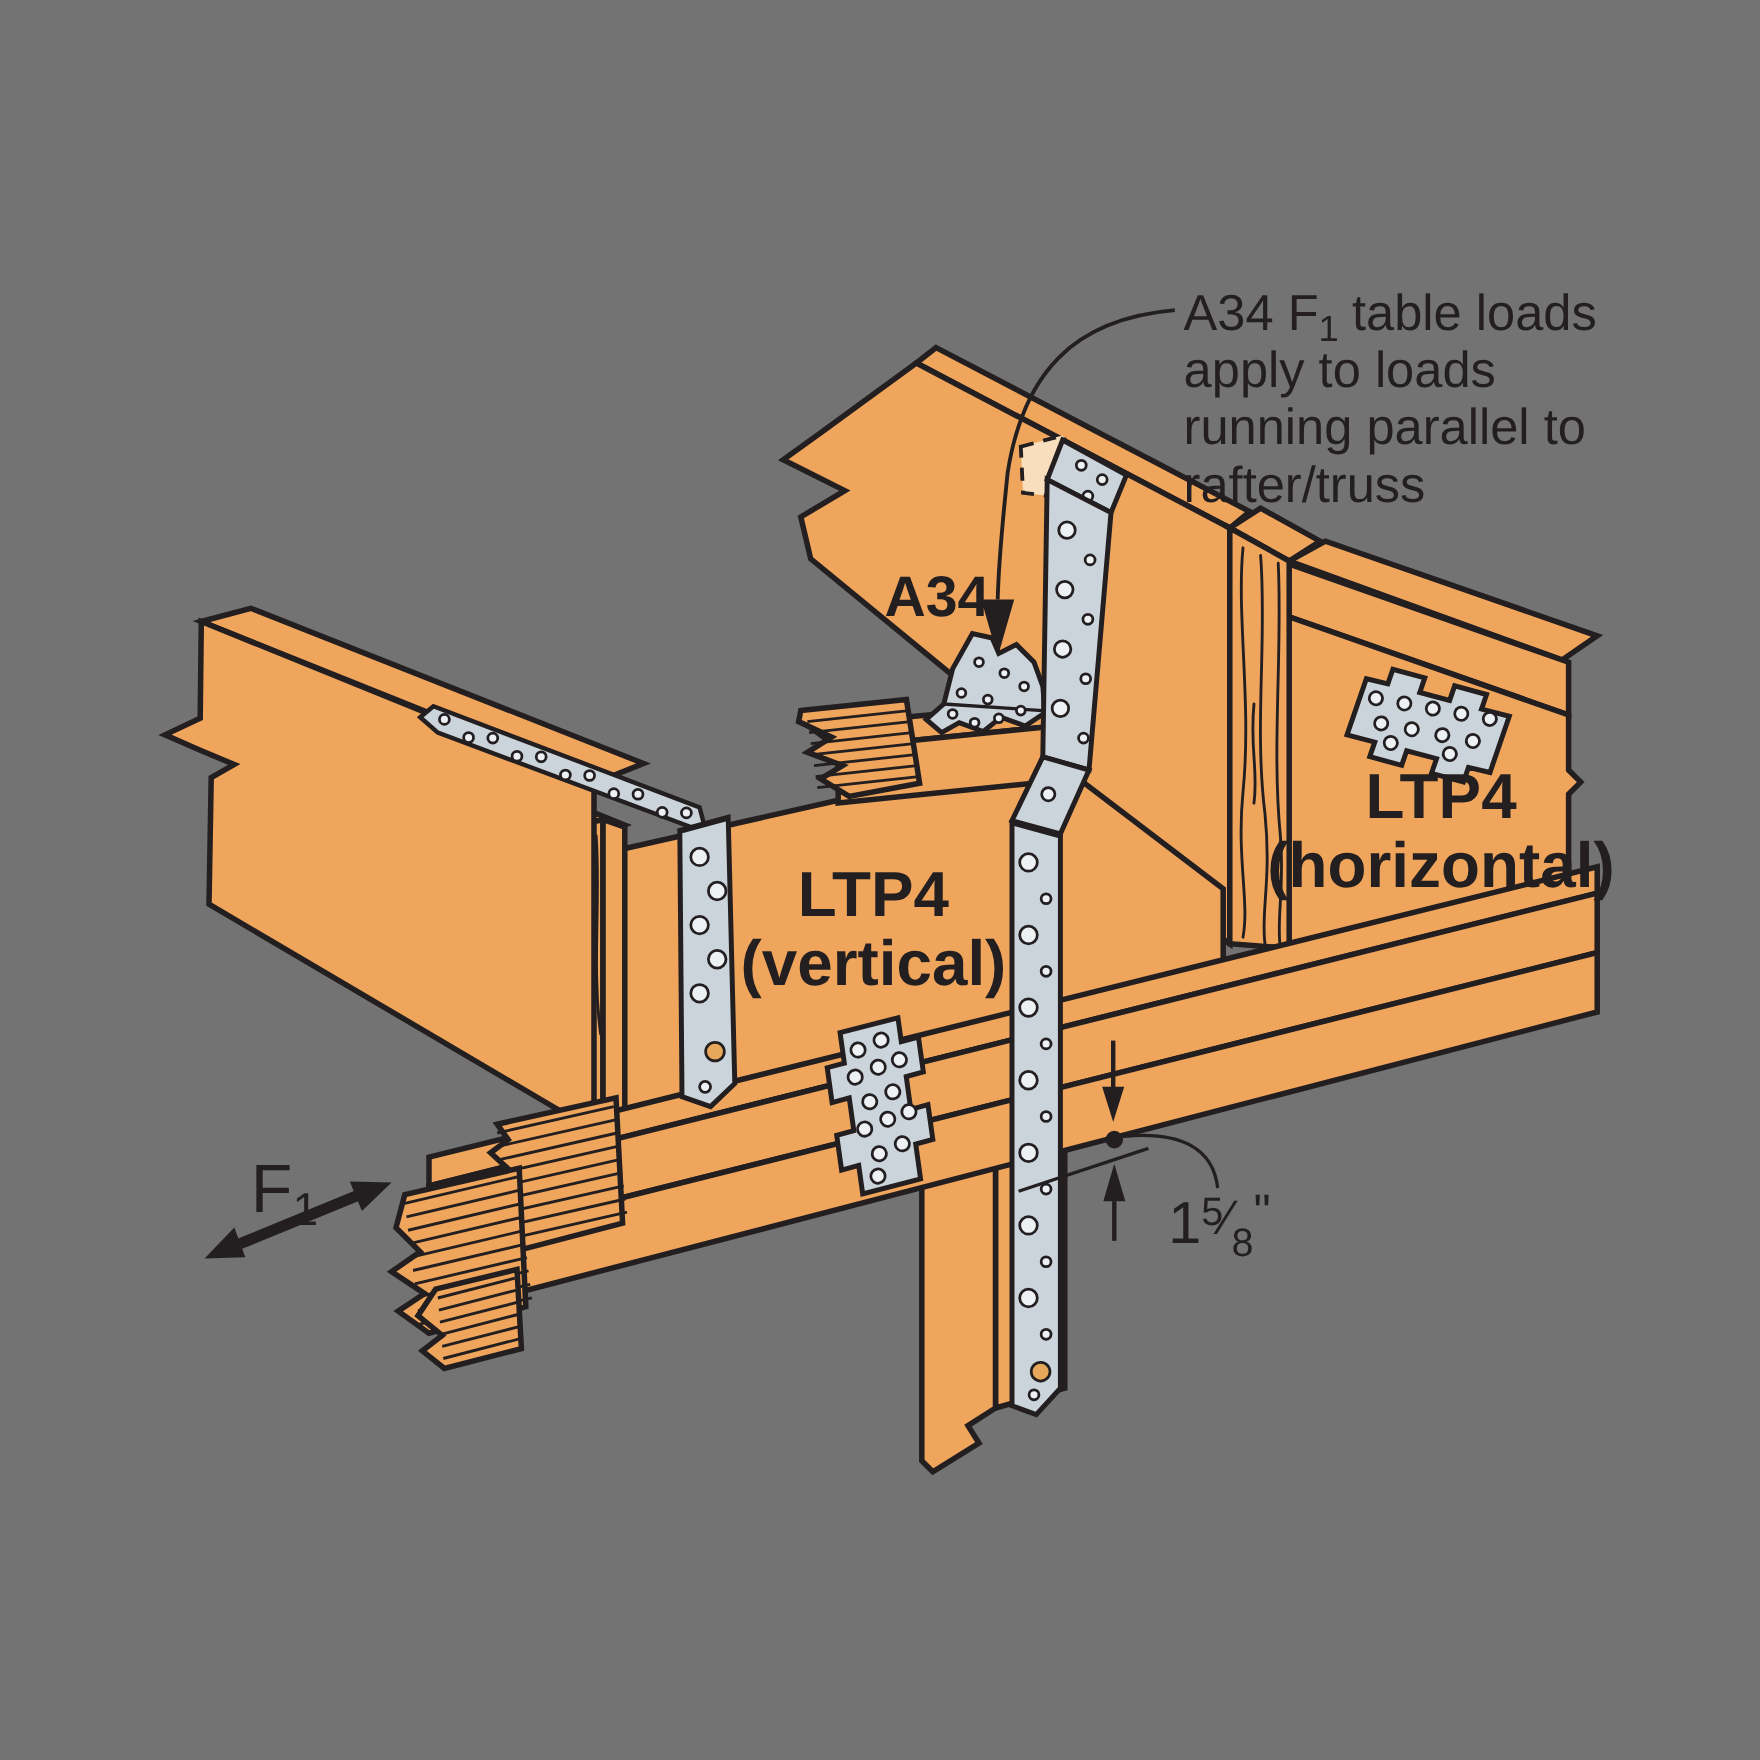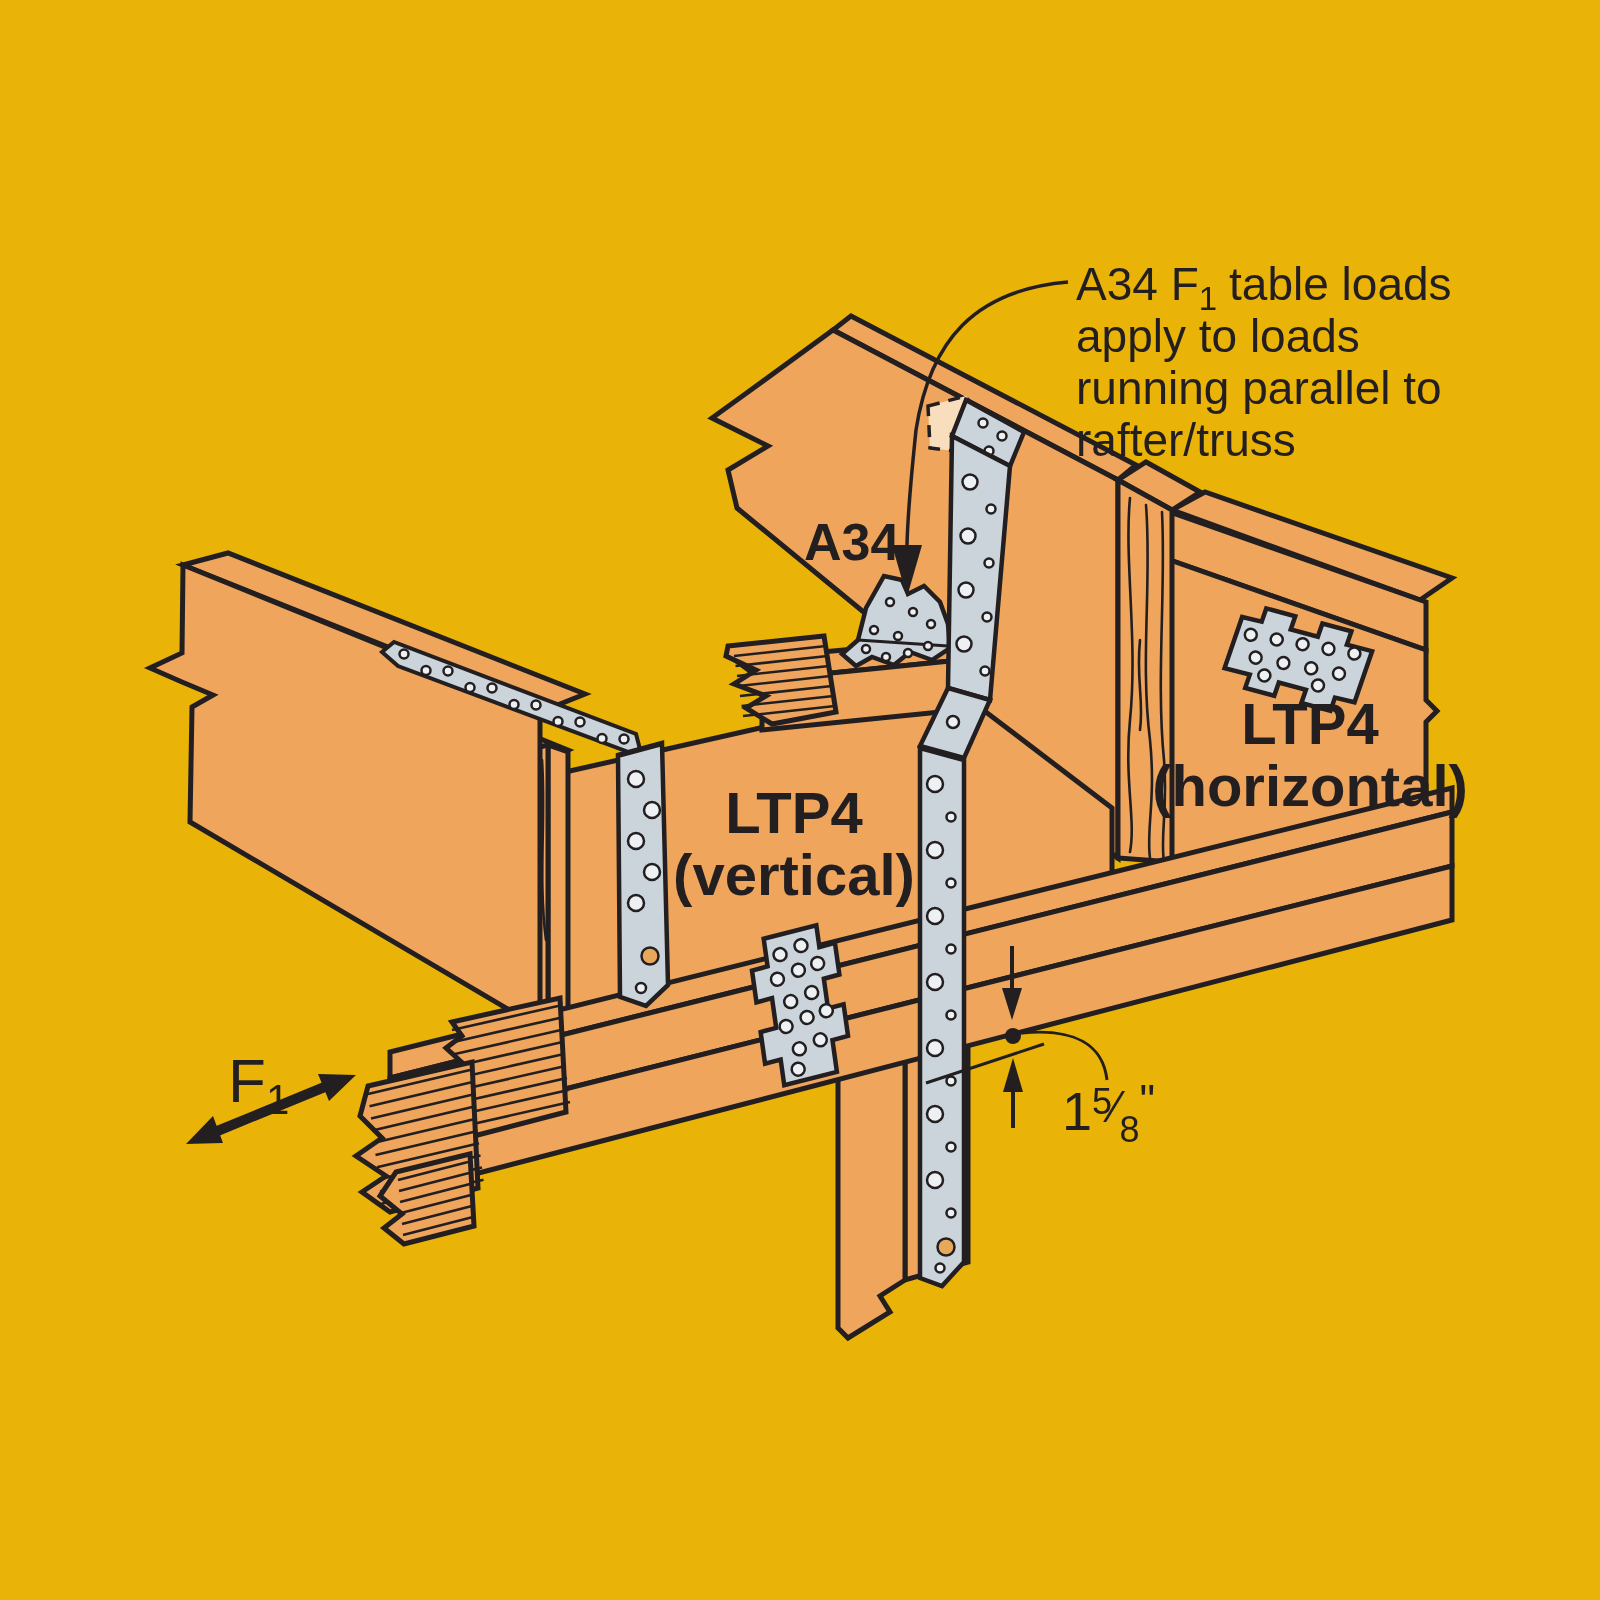--- a/index.html
+++ b/index.html
@@ -1,16 +1,16 @@
 <!DOCTYPE html>
 <html><head>
 <meta charset="utf-8">
 <style>
   html,body{margin:0;padding:0;background:#fff;}
-  .stage{position:relative;width:1600px;height:1600px;background:#eab308;overflow:hidden;
+  .stage{position:relative;width:1600px;height:1600px;background:#737373;overflow:hidden;
          font-family:"Liberation Sans", sans-serif;}
   svg{display:block;}
   .wood{fill:#F0A55C;stroke:#231F20;stroke-width:5;stroke-linejoin:miter;}
   .metal{fill:#CBD4DB;stroke:#231F20;stroke-width:4.5;stroke-linejoin:miter;}
   .metalthin{fill:#CBD4DB;stroke:#231F20;stroke-width:4;}
   .hole{fill:#EDF1F4;stroke:#231F20;stroke-width:2.5;}
   .ln{stroke:#231F20;fill:none;}
   .grain{stroke:#231F20;stroke-width:2.6;fill:none;stroke-linecap:round;}
   .hatch{stroke:#231F20;stroke-width:2.6;}
   .dash{fill:#F8DEBC;stroke:#231F20;stroke-width:3.5;stroke-dasharray:12 9;}

